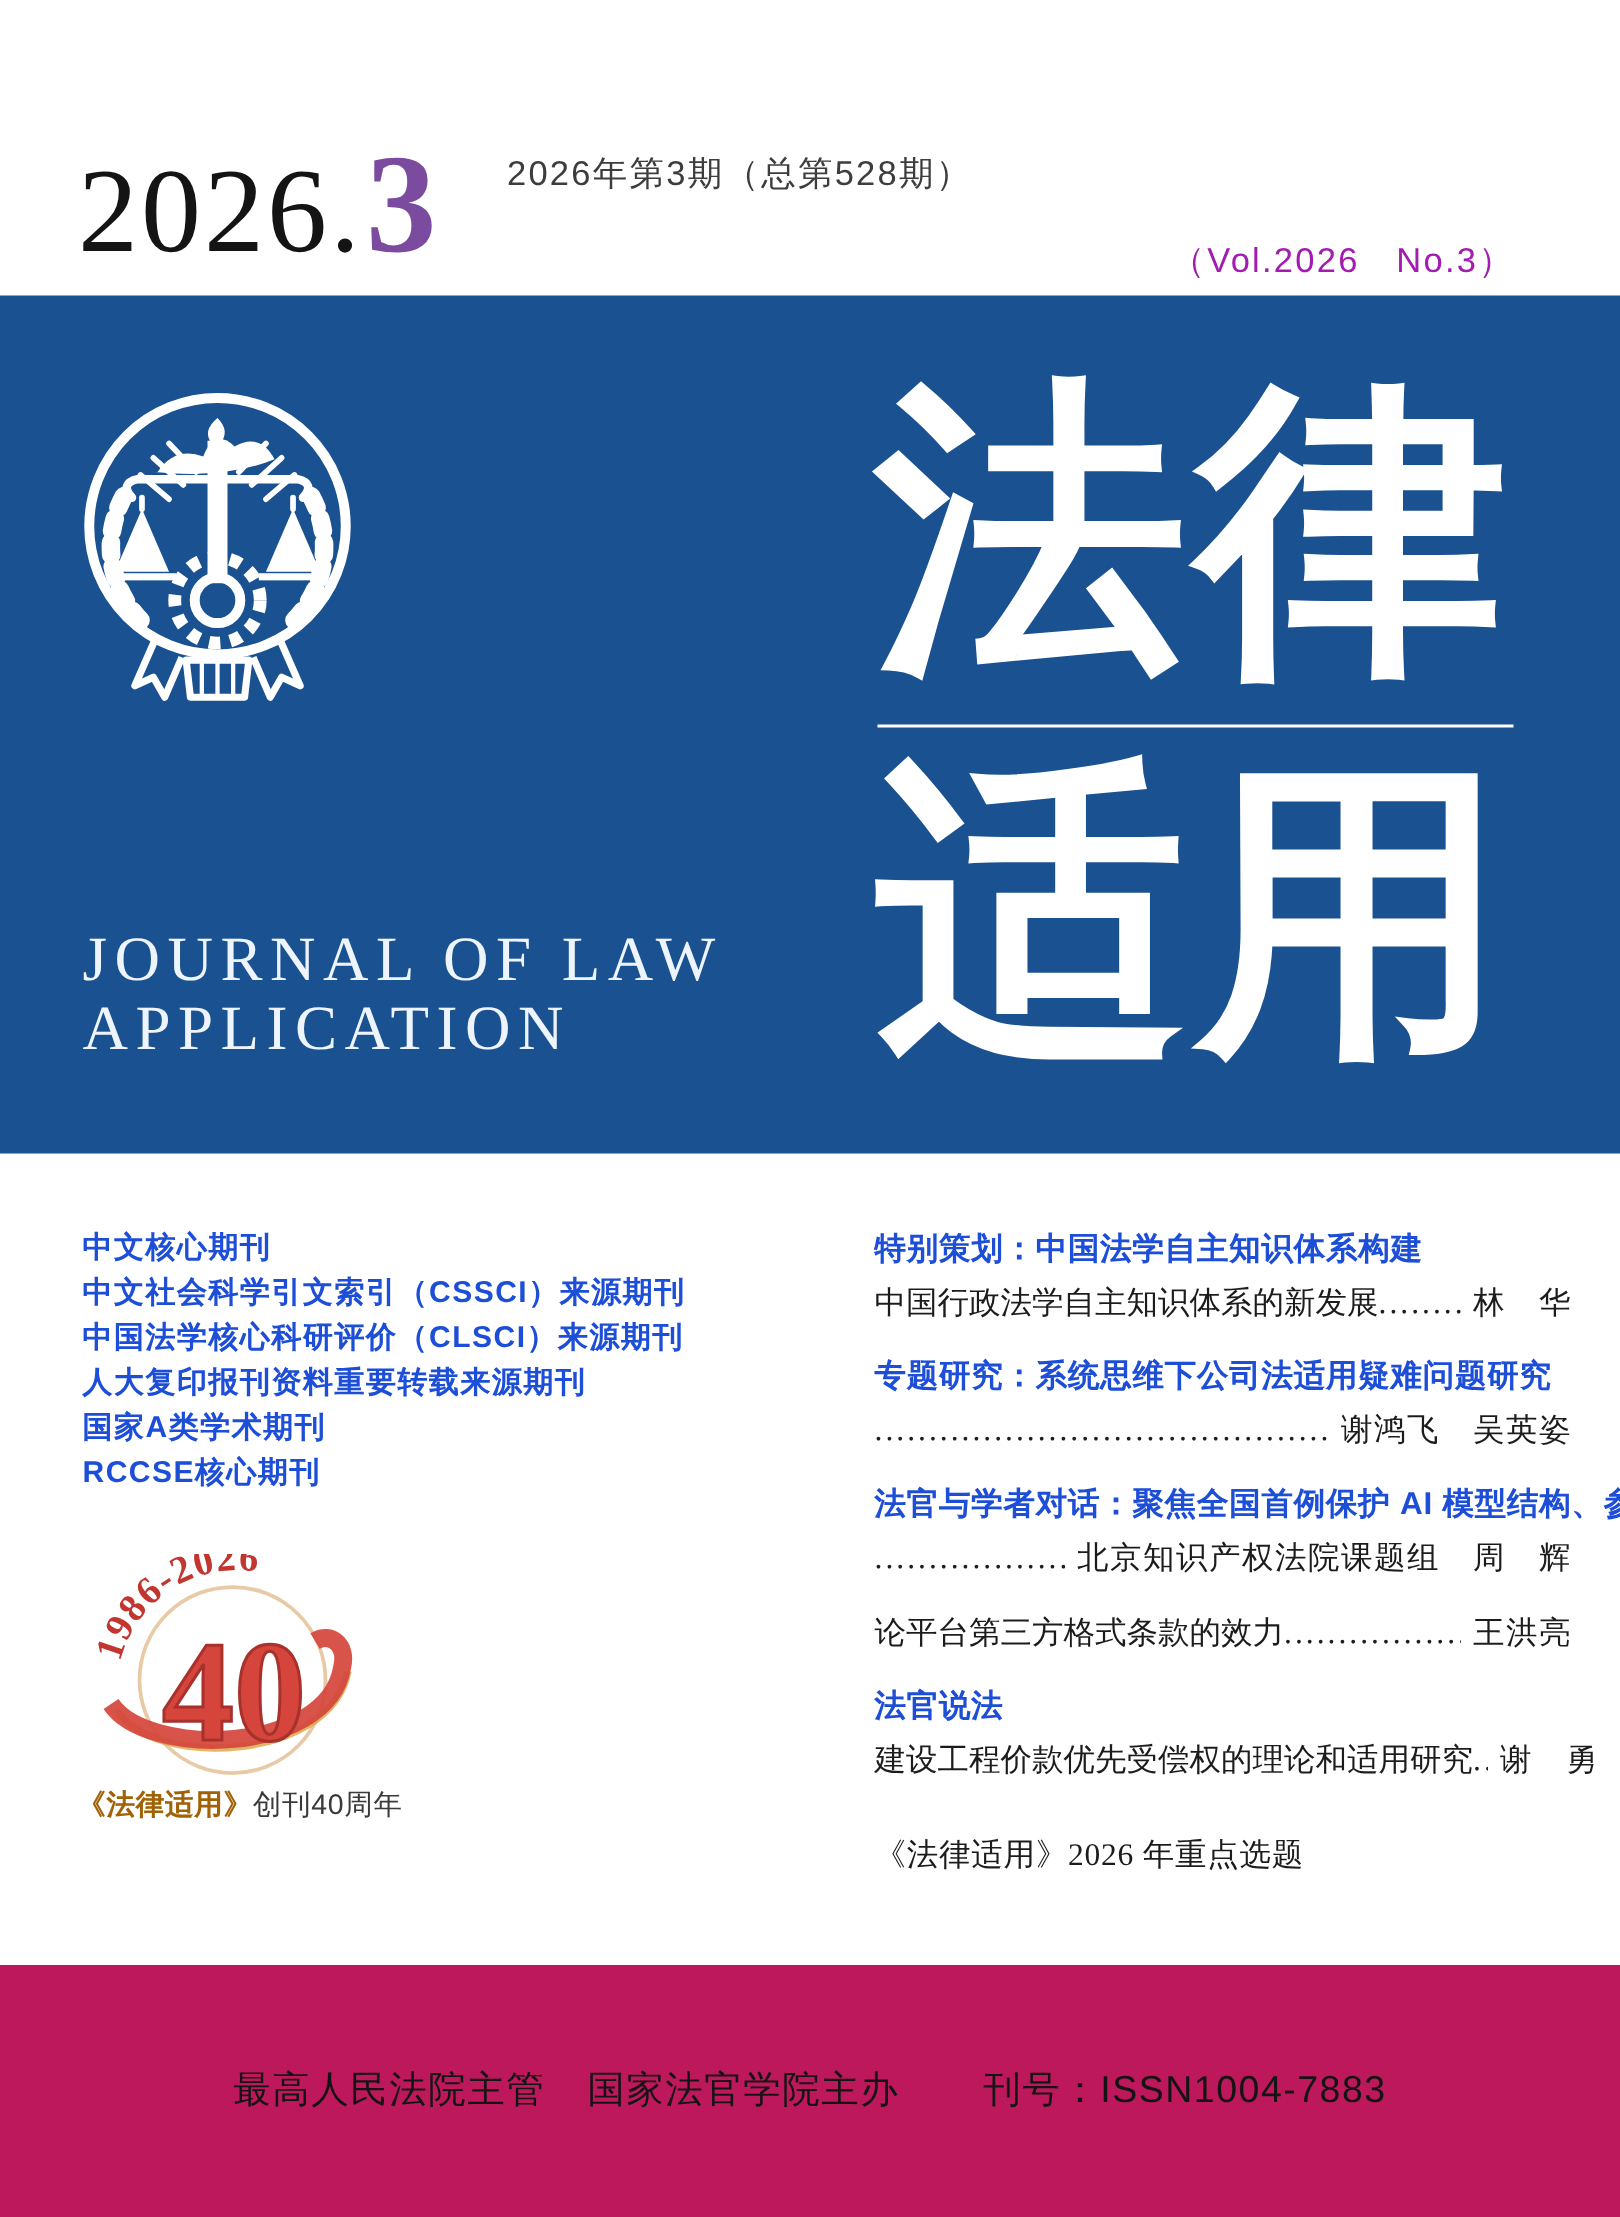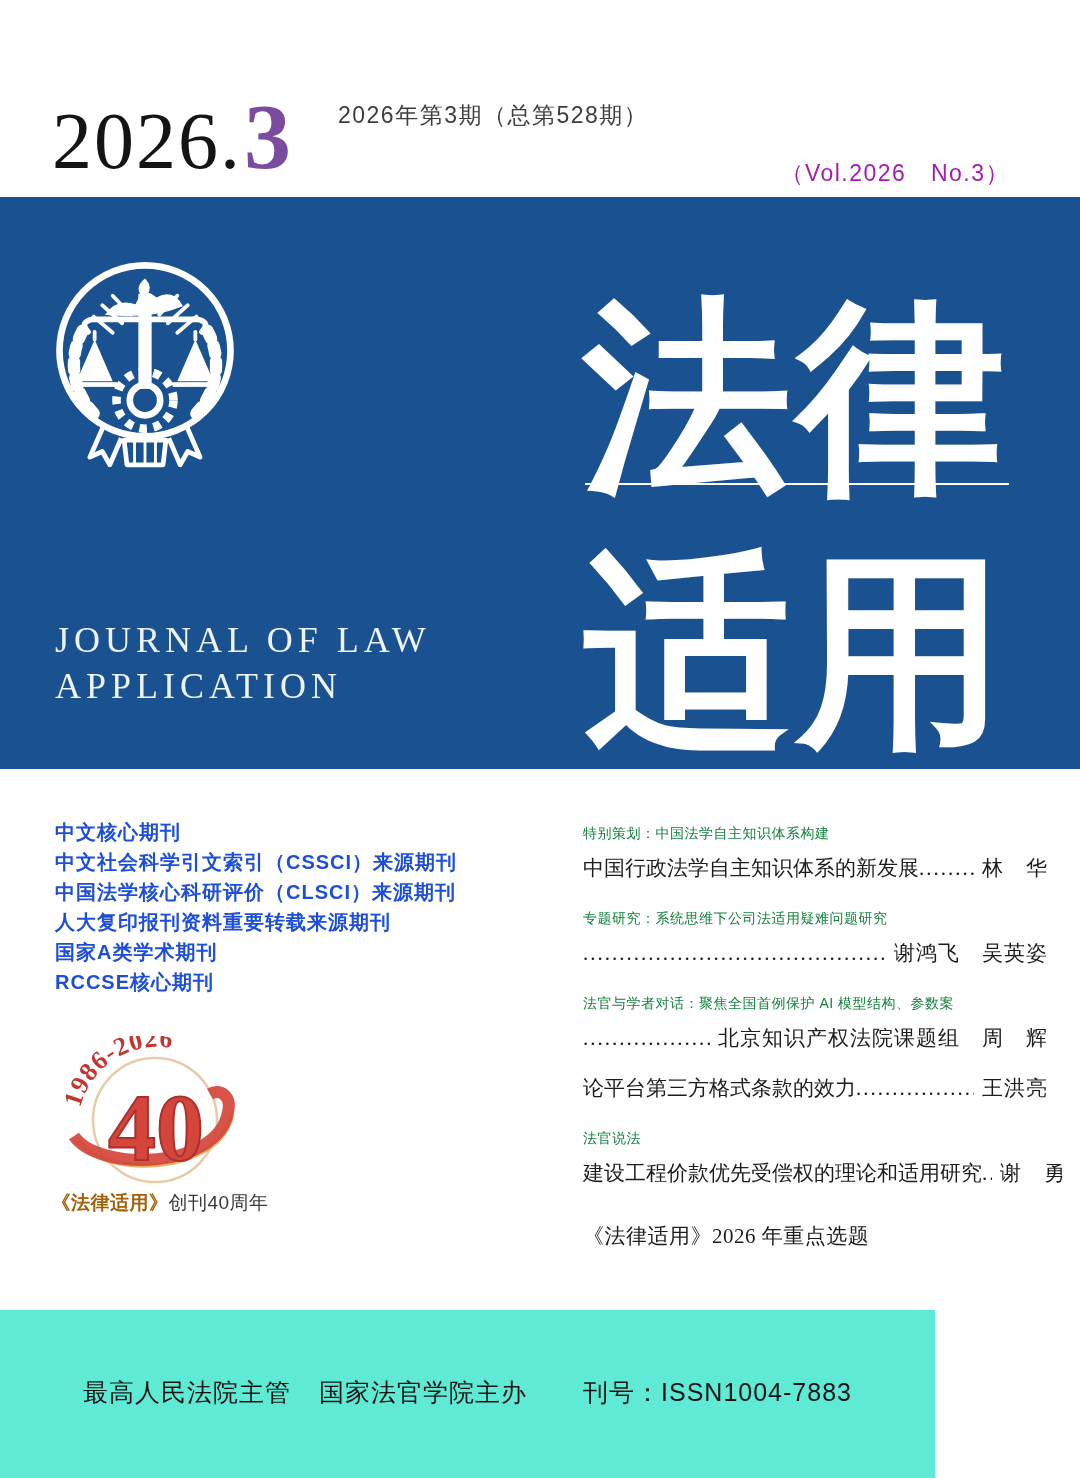--- a/index.html
+++ b/index.html
@@ -30,28 +30,28 @@
 
   
   .banner {
     position:absolute; left:0; top:197px; width:1080px; height:572px;
     background:#1a5191;
   }
   .emblem { position:absolute; left:50px; top:58px; width:190px; height:222px; }
   .en-name {
     position:absolute; left:55px; top:420px;
     font-family:"Liberation Serif", serif;
-    font-size:36px; line-height:46px; letter-spacing:5px; color:#eef4fb;
+    font-size:42px; line-height:46px; letter-spacing:5px; color:#eef4fb;
   }
   .main-title { position:absolute; left:583px; top:0; width:428px; height:572px; }
   .cn-row {
     position:absolute; left:0; width:428px; text-align:center;
     font-family:"Liberation Serif", serif; font-weight:700;
     font-size:208px; line-height:232px; letter-spacing:6px;
-    color:#ffffff; white-space:nowrap;margin-top:44px;
+    color:#ffffff; white-space:nowrap;
   }
   .cn-row.r1 { top:42px; }
   .cn-row.r2 { top:297px; }
   .title-divider {
     position:absolute; left:2px; top:286px; width:424px; height:2px; background:#ffffff;
   }
 
   
   .accolades { position:absolute; left:55px; top:822px; list-style:none; }
   .accolades li {
@@ -66,41 +66,41 @@
     position:absolute; left:40px; top:1190px; width:240px; text-align:center;
     font-size:19px; letter-spacing:0.5px; white-space:nowrap;
   }
   .anniv-caption .jname { color:#a16207; font-weight:700; }
   .anniv-caption .rest  { color:#3a3a3a; }
 
   
   .toc { position:absolute; left:583px; top:820px; width:465px; }
   .toc-section { margin-bottom:24px; }
   .toc-heading {
-    font-size:14px; font-weight:400; color:#15803d;
+    font-size:21px; font-weight:700; color:#1d4ed8;
     line-height:26px; margin-bottom:9px; letter-spacing:0.5px; white-space:nowrap;
   }
   .toc-entry {
     display:flex; align-items:baseline;
     font-family:"Liberation Serif", serif;
     font-size:21px; line-height:26px; color:#1c1c1c; white-space:nowrap;
   }
   .toc-entry .dots {
     flex:1 1 auto; overflow:hidden; letter-spacing:2px; color:#1c1c1c; min-width:10px;
   }
   .toc-entry .authors { padding-left:8px; letter-spacing:1px; }
   .toc-footnote {
     margin-top:36px; font-family:"Liberation Serif", serif;
     font-size:21px; color:#1c1c1c; letter-spacing:0.5px;
   }
 
   
   .footer {
-    position:absolute; left:0; top:1310px; width:935px; height:168px;
-    background:#5eead4;
+    position:absolute; left:0; top:1310px; width:1080px; height:168px;
+    background:#be185d;
   }
   .footer-line {
     position:absolute; top:66px; width:100%; text-align:center;
     font-size:25px; color:#141414; letter-spacing:1px;
   }
   .footer-line .gap-s { display:inline-block; width:28px; }
   .footer-line .gap-l { display:inline-block; width:56px; }
 </style>
 </head>
 <body>

